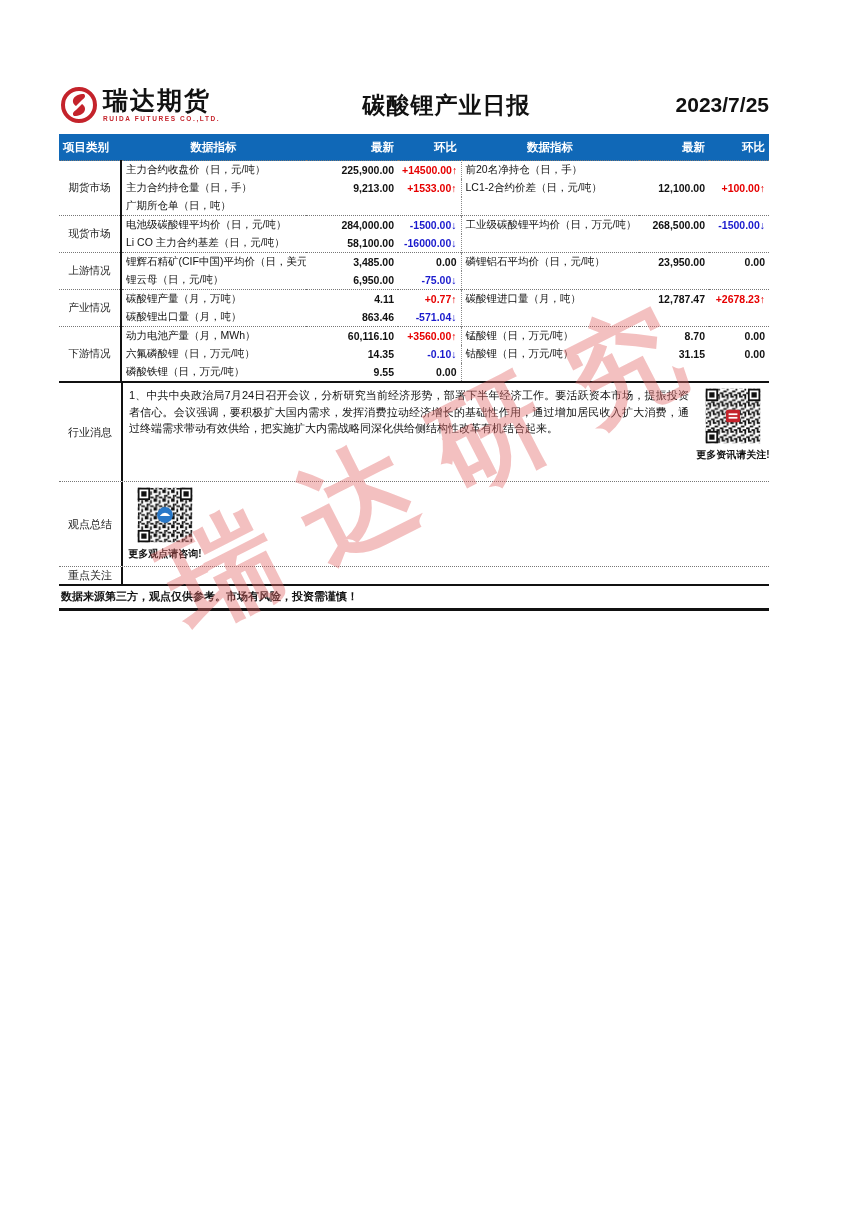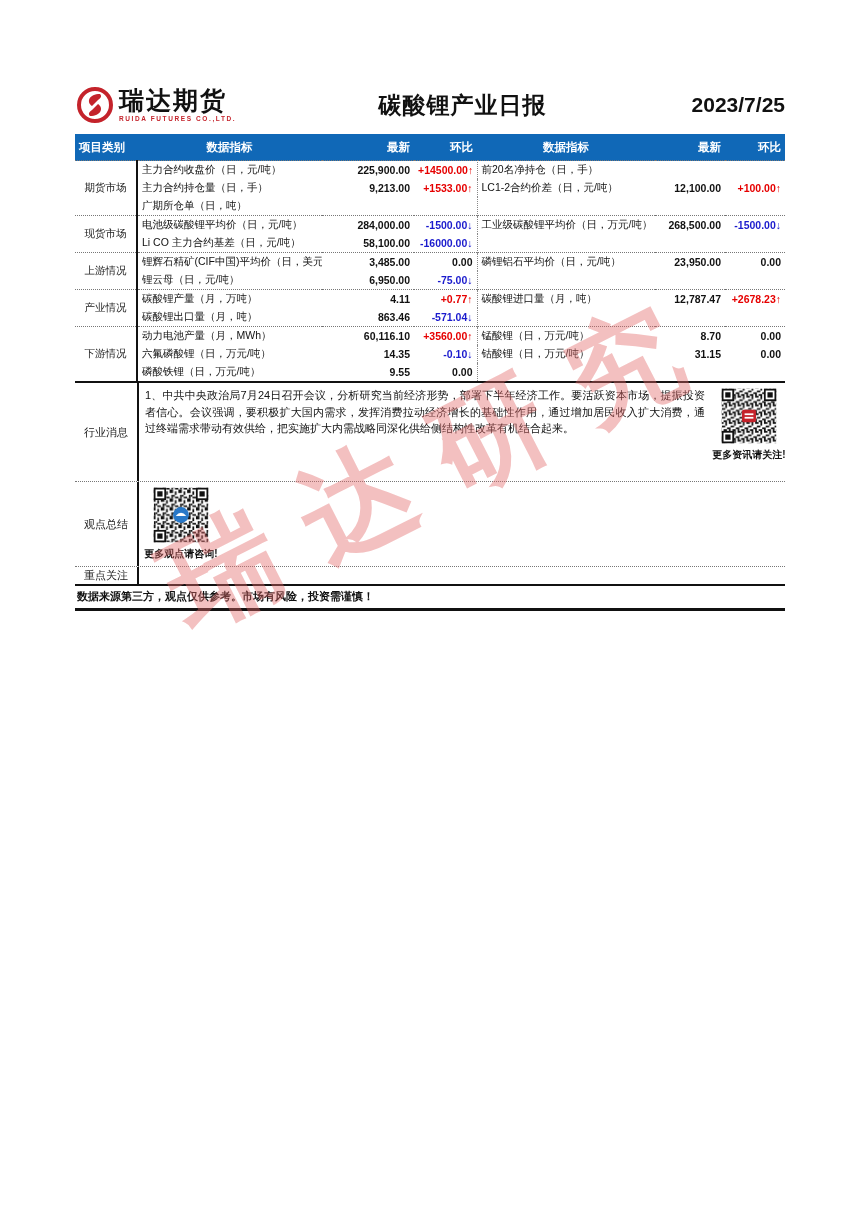--- a/index.html
+++ b/index.html
@@ -1,18 +1,18 @@
 <!DOCTYPE html>
 <html><head>
 <meta charset="utf-8">
 <style>
   html,body{margin:0;padding:0;background:#ffffff;}
   .page{position:relative;width:860px;height:1216px;background:#ffffff;overflow:hidden;
         font-family:"Liberation Sans","DejaVu Sans",sans-serif;color:#111;}
-  .content{position:absolute;left:75px;top:76px;width:710px;}
+  .content{position:absolute;left:59px;top:76px;width:710px;}
 
   
   .masthead{display:flex;align-items:center;height:58px;}
   .brand{display:flex;align-items:center;width:215px;}
   .brand-icon{width:40px;height:40px;flex:0 0 auto;}
   .brand-text{margin-left:4px;line-height:1;}
   .brand-name{font-size:25px;font-weight:bold;letter-spacing:2px;color:#111;}
   .brand-sub{font-size:6.5px;color:#c4232b;letter-spacing:1.6px;margin-top:3px;font-weight:bold;}
   .report-title{flex:1;text-align:center;font-size:23px;font-weight:bold;letter-spacing:1px;}
   .report-date{width:150px;text-align:right;font-size:21px;font-weight:bold;}

